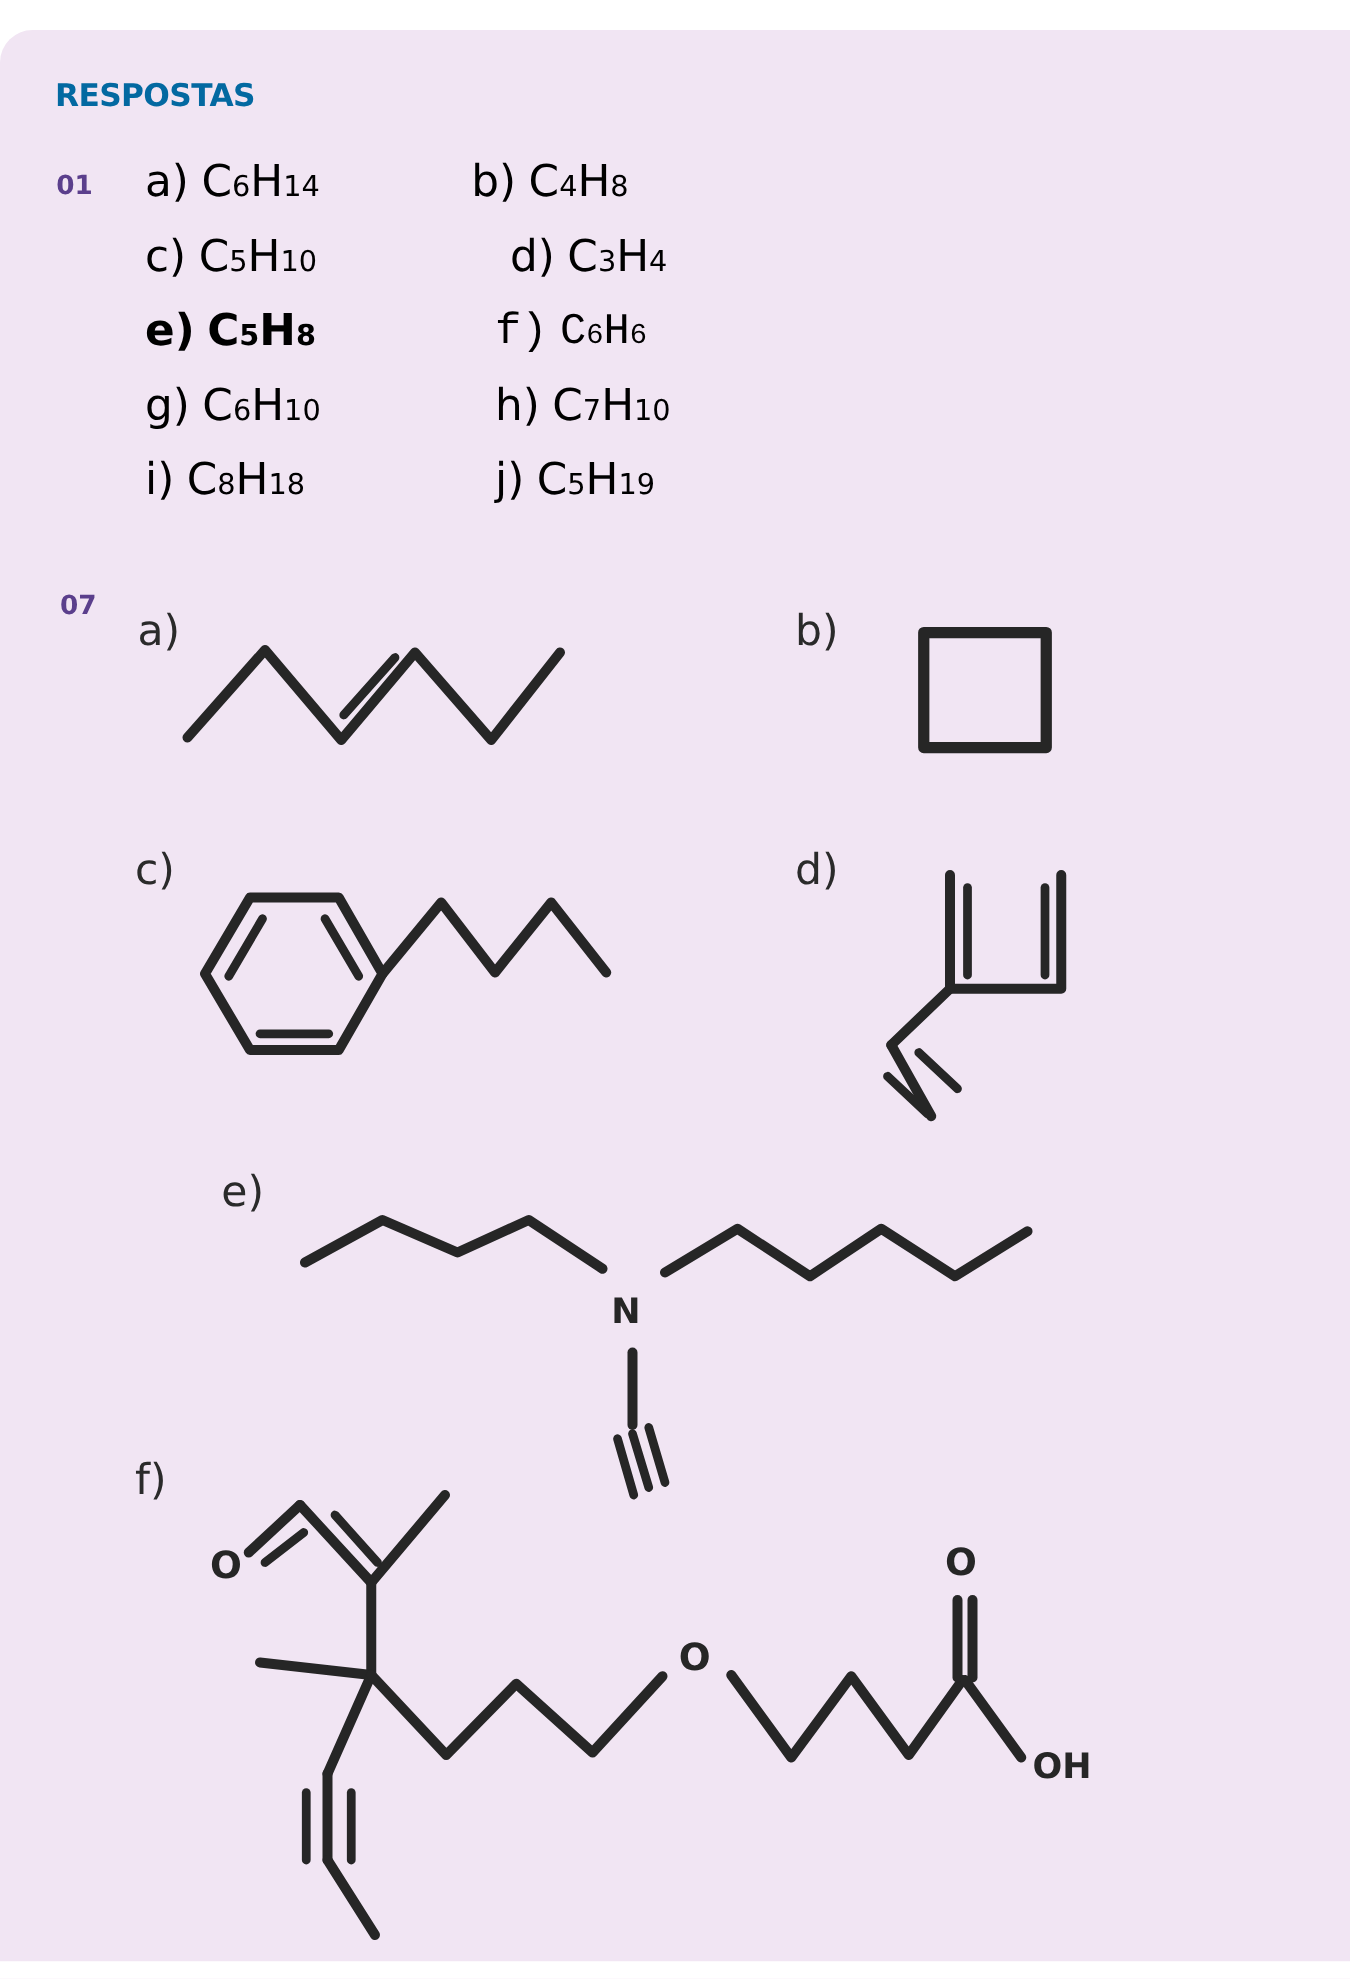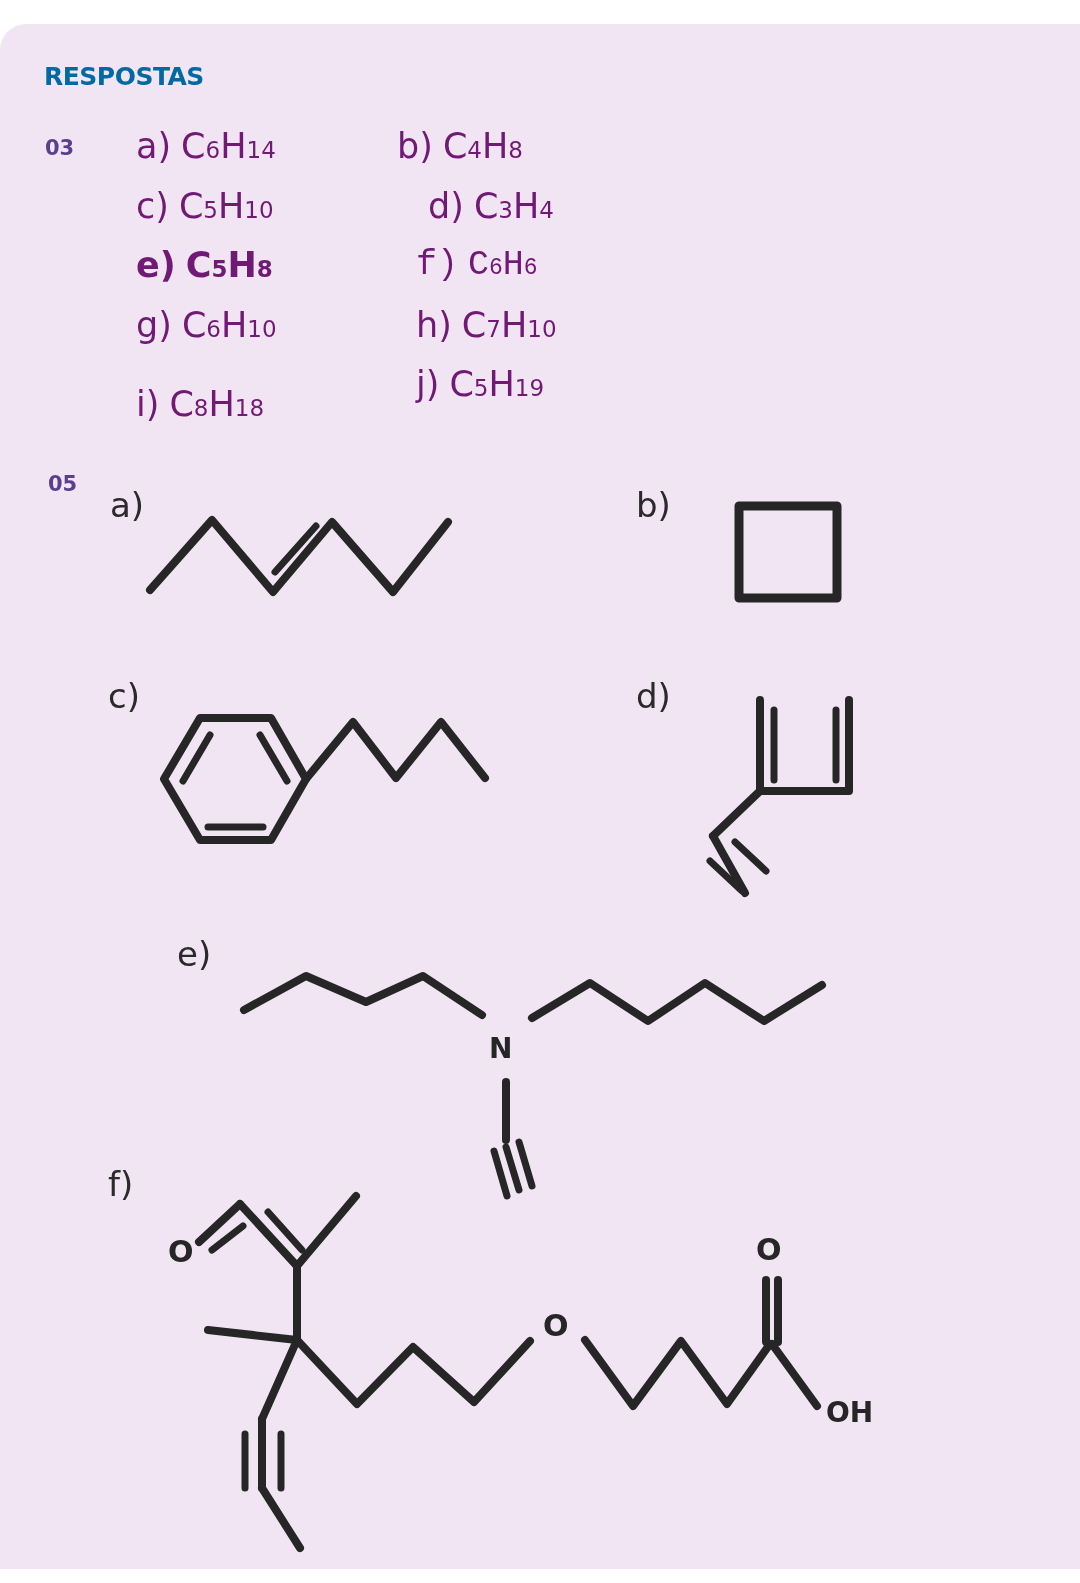--- a/index.html
+++ b/index.html
@@ -12,21 +12,21 @@
     background: #f1e5f3; border-top-left-radius: 26px;
   }
   .title {
     position: absolute; left: 44px; top: 62px; font-size: 25px; font-weight: bold;
     color: #0369a1; letter-spacing: -0.5px;
   }
   .qnum {
     position: absolute; font-size: 21px; font-weight: bold; color: #5b3f8c;
   }
   .formula {
-    position: absolute; font-size: 35px; color: #701a75; white-space: nowrap; margin-left: 20px;
+    position: absolute; font-size: 35px; color: #000000; white-space: nowrap;
   }
   .formula .sub { font-size: 23px; }
   .label {
     position: absolute; font-size: 34px; color: #2a2a2a;
   }
   svg.mol { position: absolute; left: 0; top: 0; overflow: visible; }
   svg.mol line, svg.mol polyline, svg.mol polygon {
     stroke: #262626; stroke-width: 8; fill: none; stroke-linecap: round; stroke-linejoin: round;
   }
   svg.mol .thin { stroke-width: 7; }
@@ -34,36 +34,36 @@
     font-family: "DejaVu Sans", sans-serif; font-weight: bold; fill: #262626;
   }
 </style>
 </head>
 <body>
 
 <div class="panel"></div>
 
 <div class="title">RESPOSTAS</div>
 
-<div class="qnum" style="left:45px; top:136px;">03</div>
+<div class="qnum" style="left:45px; top:136px;">01</div>
 
 <div id="q01-grid">
     <div class="formula" style="left: 116px; top: 126px;"><span style="margin-right: 10px;">a)</span><span>C</span><span class="sub">6</span><span>H</span><span class="sub">14</span></div>
     <div class="formula" style="left: 377px; top: 126px;"><span style="margin-right: 10px;">b)</span><span>C</span><span class="sub">4</span><span>H</span><span class="sub">8</span></div>
     <div class="formula" style="left: 116px; top: 185.5px;"><span style="margin-right: 10px;">c)</span><span>C</span><span class="sub">5</span><span>H</span><span class="sub">10</span></div>
     <div class="formula" style="left: 408px; top: 185.5px;"><span style="margin-right: 10px;">d)</span><span>C</span><span class="sub">3</span><span>H</span><span class="sub">4</span></div>
     <div class="formula" style="left: 116px; top: 245px; font-weight: bold;"><span style="margin-right: 10px;">e)</span><span>C</span><span class="sub">5</span><span>H</span><span class="sub">8</span></div>
     <div class="formula" style="left: 396px; top: 245px; font-family: Liberation Mono, monospace;"><span style="margin-right: 10px;">f)</span><span>C</span><span class="sub">6</span><span>H</span><span class="sub">6</span></div>
     <div class="formula" style="left: 116px; top: 304.5px;"><span style="margin-right: 10px;">g)</span><span>C</span><span class="sub">6</span><span>H</span><span class="sub">10</span></div>
     <div class="formula" style="left: 396px; top: 304.5px;"><span style="margin-right: 10px;">h)</span><span>C</span><span class="sub">7</span><span>H</span><span class="sub">10</span></div>
-    <div class="formula" style="left: 116px; top: 384px;"><span style="margin-right: 10px;">i)</span><span>C</span><span class="sub">8</span><span>H</span><span class="sub">18</span></div>
+    <div class="formula" style="left: 116px; top: 364px;"><span style="margin-right: 10px;">i)</span><span>C</span><span class="sub">8</span><span>H</span><span class="sub">18</span></div>
     <div class="formula" style="left: 396px; top: 364px;"><span style="margin-right: 10px;">j)</span><span>C</span><span class="sub">5</span><span>H</span><span class="sub">19</span></div>
   </div>
 
-<div class="qnum" style="left:48px; top:472px;">05</div>
+<div class="qnum" style="left:48px; top:472px;">07</div>
 
 <div class="label" style="left:110px; top:485px;">a)</div>
 <div class="label" style="left:636px; top:485px;">b)</div>
 <div class="label" style="left:108px; top:676px;">c)</div>
 <div class="label" style="left:636px; top:676px;">d)</div>
 <div class="label" style="left:177px; top:934px;">e)</div>
 <div class="label" style="left:108px; top:1164px;">f)</div>
 
 <svg class="mol" width="1080" height="1583">
 

